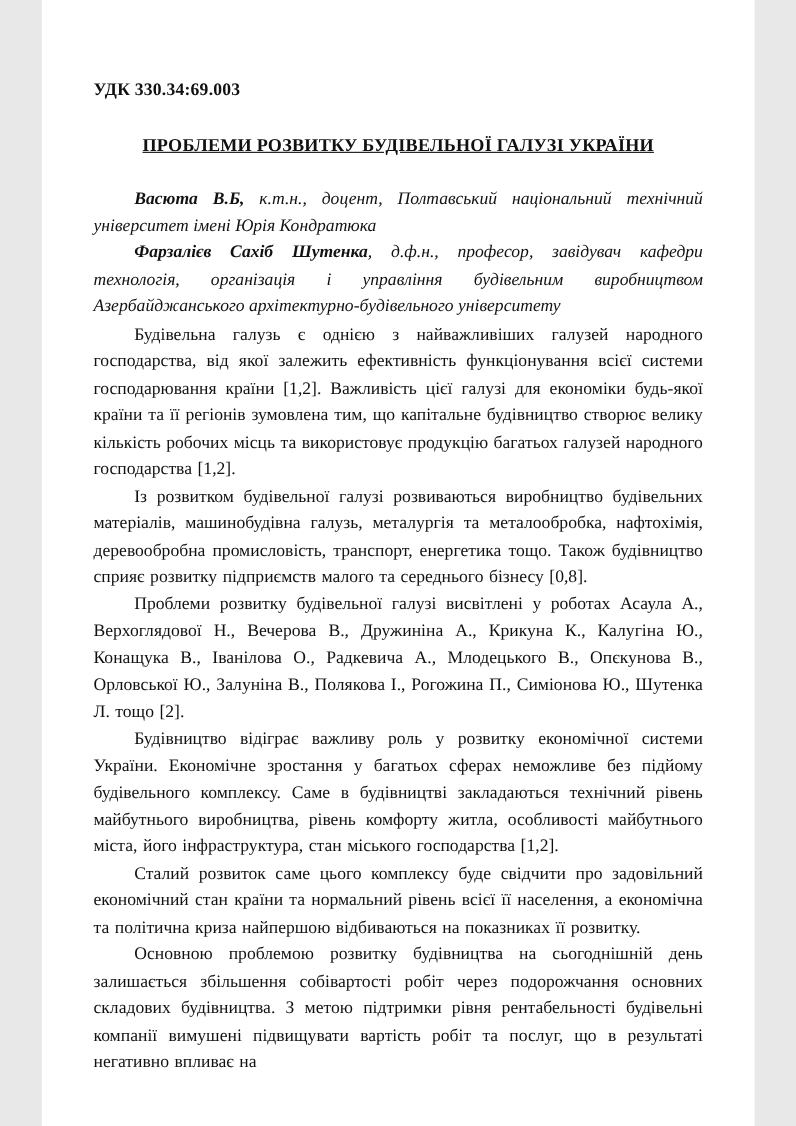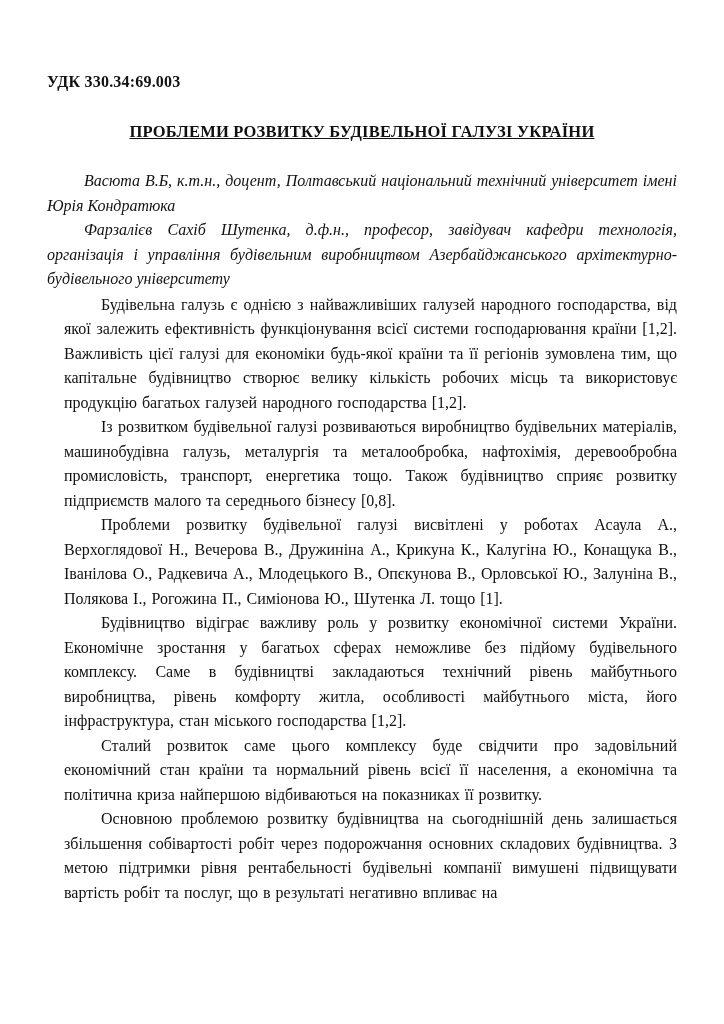--- a/index.html
+++ b/index.html
@@ -1,19 +1,19 @@
 <!DOCTYPE html>
 <html><head>
 <meta charset="utf-8">
 <style>
   * { margin: 0; padding: 0; box-sizing: border-box; }
   html, body { background: #e8e8e8; }
   .page {
     position: relative;
-    width: 724px;
+    width: 648px;
     height: 1024px;
     margin: 0 auto;
     background: #ffffff;
     color: #111111;
     font-family: "Liberation Serif", "DejaVu Serif", serif;
     font-size: 16px;
     line-height: 24.5px;
     padding: 70px 47px 40px 47px;
     overflow: hidden;
   }
@@ -31,47 +31,46 @@
     margin-bottom: 25px;
     letter-spacing: 0.2px;
     text-decoration: underline;
   }
   .author-par {
     font-style: italic;
     text-align: justify;
     text-indent: 37px;
   }
   .author-name {
-    font-weight: normal;
+    font-weight: bold;
   }
   .body-text {
     margin-top: 1px;
   }
   .body-par {
     text-align: justify;
     text-indent: 37px;
     word-spacing: 1px;
-    margin-left: 17px;
   }
 </style>
 </head>
 <body>
 
 <div class="page">
 
   <p class="udc">УДК 330.34:69.003</p>
 
   <h1 class="title">ПРОБЛЕМИ РОЗВИТКУ БУДІВЕЛЬНОЇ ГАЛУЗІ УКРАЇНИ</h1>
 
   <p class="author-par"><span class="author-name">Васюта В.Б,</span><span class="author-aff"> к.т.н., доцент, Полтавський національний технічний університет імені Юрія Кондратюка</span></p>
 
   <p class="author-par"><span class="author-name">Фарзалієв Сахіб Шутенка</span><span class="author-aff">, д.ф.н., професор, завідувач кафедри технологія, організація і управління будівельним виробництвом Азербайджанського архітектурно-будівельного університету</span></p>
 
   <div class="body-text">
     <p class="body-par">Будівельна галузь є однією з найважливіших галузей народного господарства, від якої залежить ефективність функціонування всієї системи господарювання країни [1,2]. Важливість цієї галузі для економіки будь-якої країни та її регіонів зумовлена тим, що капітальне будівництво створює велику кількість робочих місць та використовує продукцію багатьох галузей народного господарства [1,2].</p>
     <p class="body-par">Із розвитком будівельної галузі розвиваються виробництво будівельних матеріалів, машинобудівна галузь, металургія та металообробка, нафтохімія, деревообробна промисловість, транспорт, енергетика тощо. Також будівництво сприяє розвитку підприємств малого та середнього бізнесу [0,8].</p>
-    <p class="body-par">Проблеми розвитку будівельної галузі висвітлені у роботах Асаула А., Верхоглядової Н., Вечерова В., Дружиніна А., Крикуна К., Калугіна Ю., Конащука В., Іванілова О., Радкевича А., Млодецького В., Опєкунова В., Орловської Ю., Залуніна В., Полякова І., Рогожина П., Симіонова Ю., Шутенка Л. тощо [1].</p>
+    <p class="body-par">Проблеми розвитку будівельної галузі висвітлені у роботах Асаула А., Верхоглядової Н., Вечерова В., Дружиніна А., Крикуна К., Калугіна Ю., Конащука В., Іванілова О., Радкевича А., Млодецького В., Опєкунова В., Орловської Ю., Залуніна В., Полякова І., Рогожина П., Симіонова Ю., Шутенка Л. тощо [2].</p>
     <p class="body-par">Будівництво відіграє важливу роль у розвитку економічної системи України. Економічне зростання у багатьох сферах неможливе без підйому будівельного комплексу. Саме в будівництві закладаються технічний рівень майбутнього виробництва, рівень комфорту житла, особливості майбутнього міста, його інфраструктура, стан міського господарства [1,2].</p>
     <p class="body-par">Сталий розвиток саме цього комплексу буде свідчити про задовільний економічний стан країни та нормальний рівень всієї її населення, а економічна та політична криза найпершою відбиваються на показниках її розвитку.</p>
     <p class="body-par">Основною проблемою розвитку будівництва на сьогоднішній день залишається збільшення собівартості робіт через подорожчання основних складових будівництва. З метою підтримки рівня рентабельності будівельні компанії вимушені підвищувати вартість робіт та послуг, що в результаті негативно впливає на</p>
   </div>
 
 </div>
 
 </body></html>

